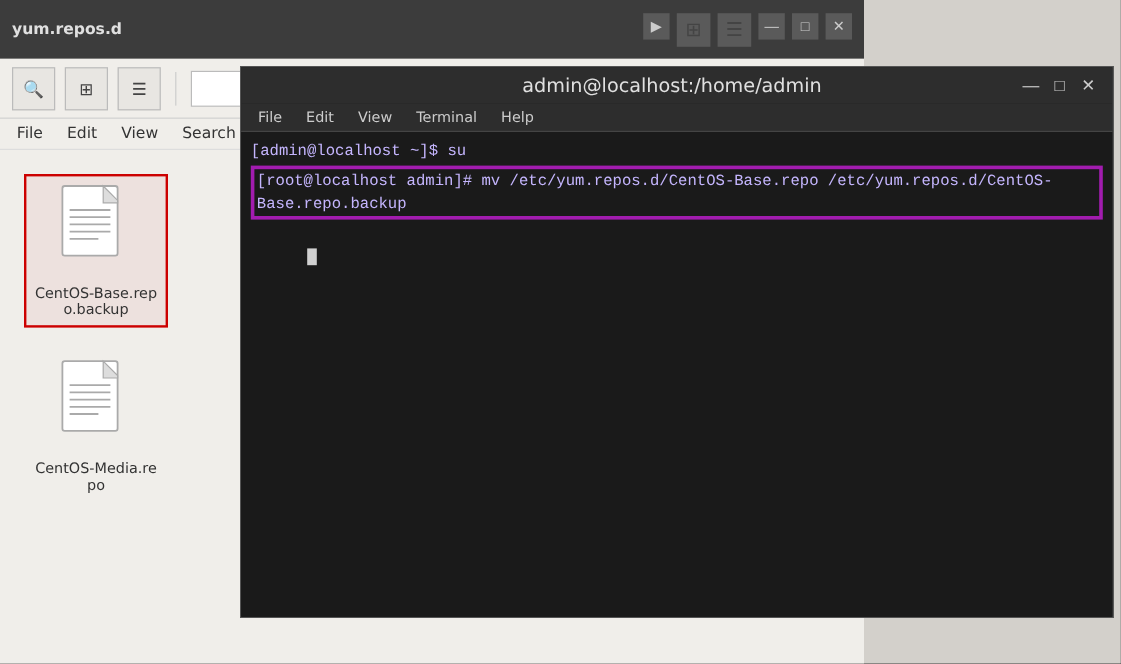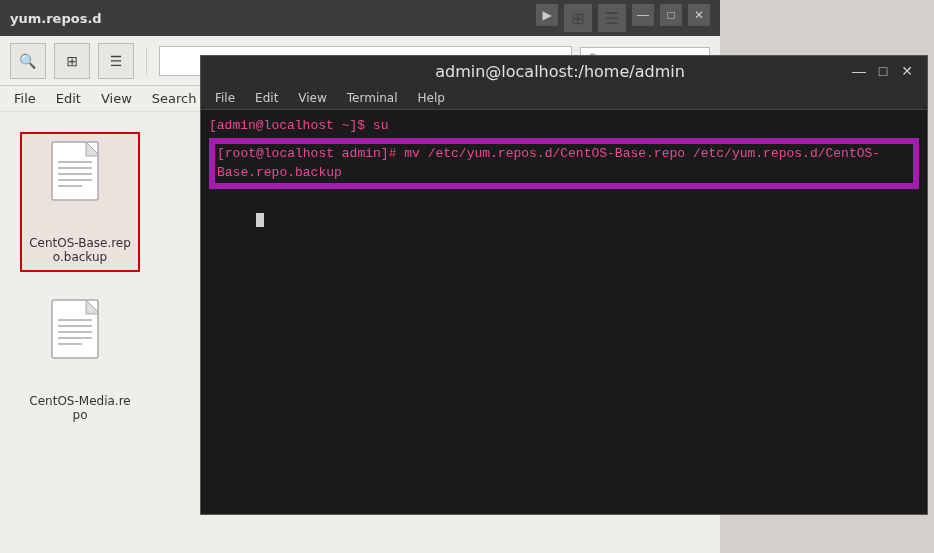--- a/index.html
+++ b/index.html
@@ -19,21 +19,21 @@
       left: 0;
       width: 720px;
       height: 553px;
       background: #f0eeea;
       display: flex;
       flex-direction: column;
     }
 
     .file-manager-titlebar {
       background: #3c3c3c;
-      height: 36px;
+      height: 49px;
       display: flex;
       align-items: center;
       padding: 0 10px;
       justify-content: space-between;
       gap: 19px;
     }
 
     .titlebar-title {
       color: #e0e0e0;
       font-size: 13px;
@@ -168,21 +168,21 @@
 
     .file-icon svg {
       width: 100%;
       height: 100%;
     }
 
     .file-label {
       font-size: 12px;
       color: #333;
       text-align: center;
-      margin-top: 16px;
+      margin-top: 4px;
       word-break: break-all;
     }
 
     
     .terminal {
       position: absolute;
       top: 55px;
       left: 200px;
       width: 728px;
       height: 460px;
@@ -242,33 +242,33 @@
       color: #ccc;
       cursor: pointer;
     }
 
     .terminal-body {
       flex: 1;
       background: #1a1a1a;
       padding: 6px 8px;
       font-family: 'Courier New', 'DejaVu Sans Mono', monospace;
       font-size: 13px;
-      color: #ec4899;
+      color: #c4b5fd;
       overflow-y: auto;
       line-height: 1.5;
     }
 
     .terminal-line {
       white-space: pre-wrap;
       word-break: break-all;
     }
 
     .terminal-highlight {
       display: block;
-      border: 6px solid #a21caf;
+      border: 3px solid #a21caf;
       margin: 2px 0;
       padding: 0 2px;
     }
 
     .cursor {
       display: inline-block;
       width: 8px;
       height: 14px;
       background: #d0d0d0;
       vertical-align: middle;

